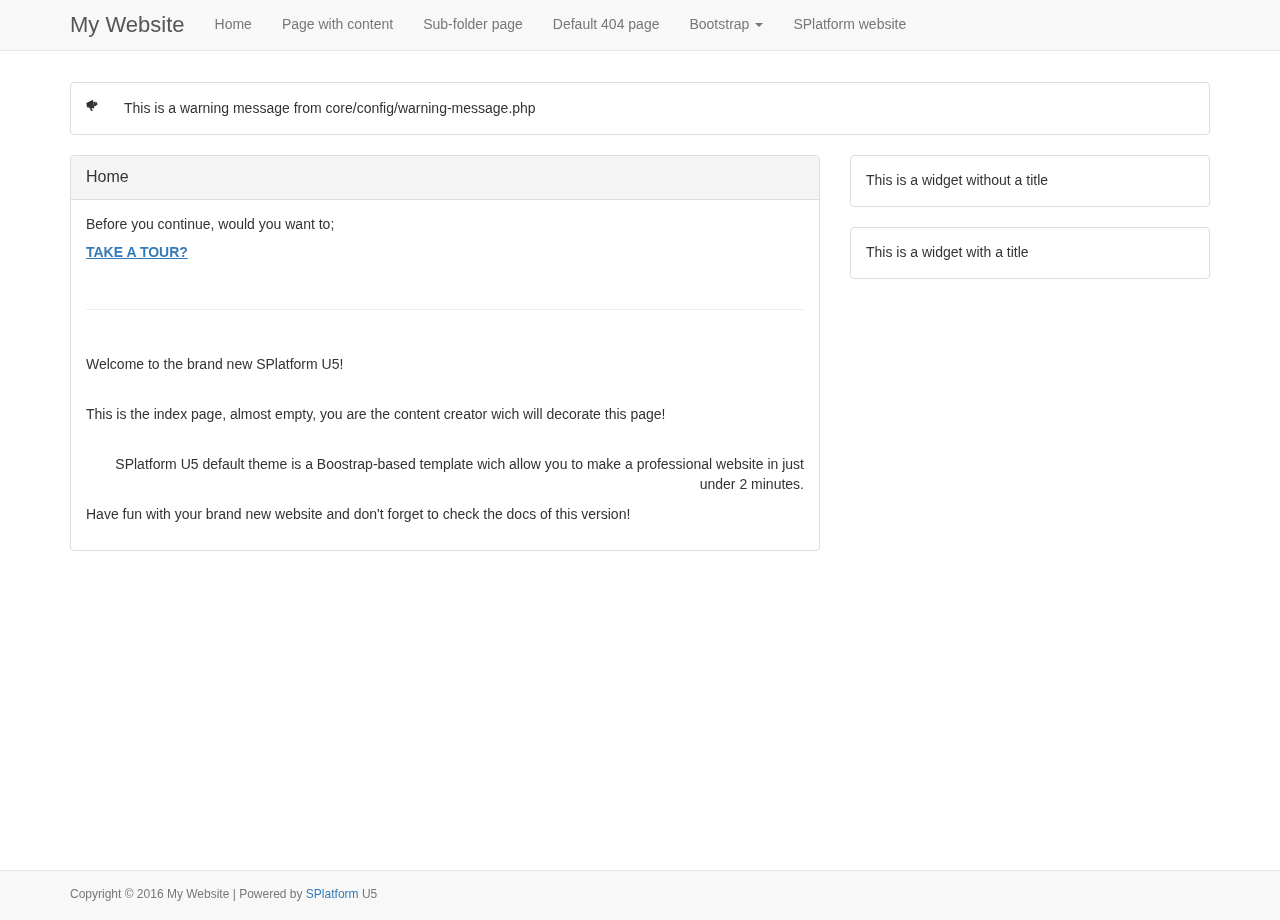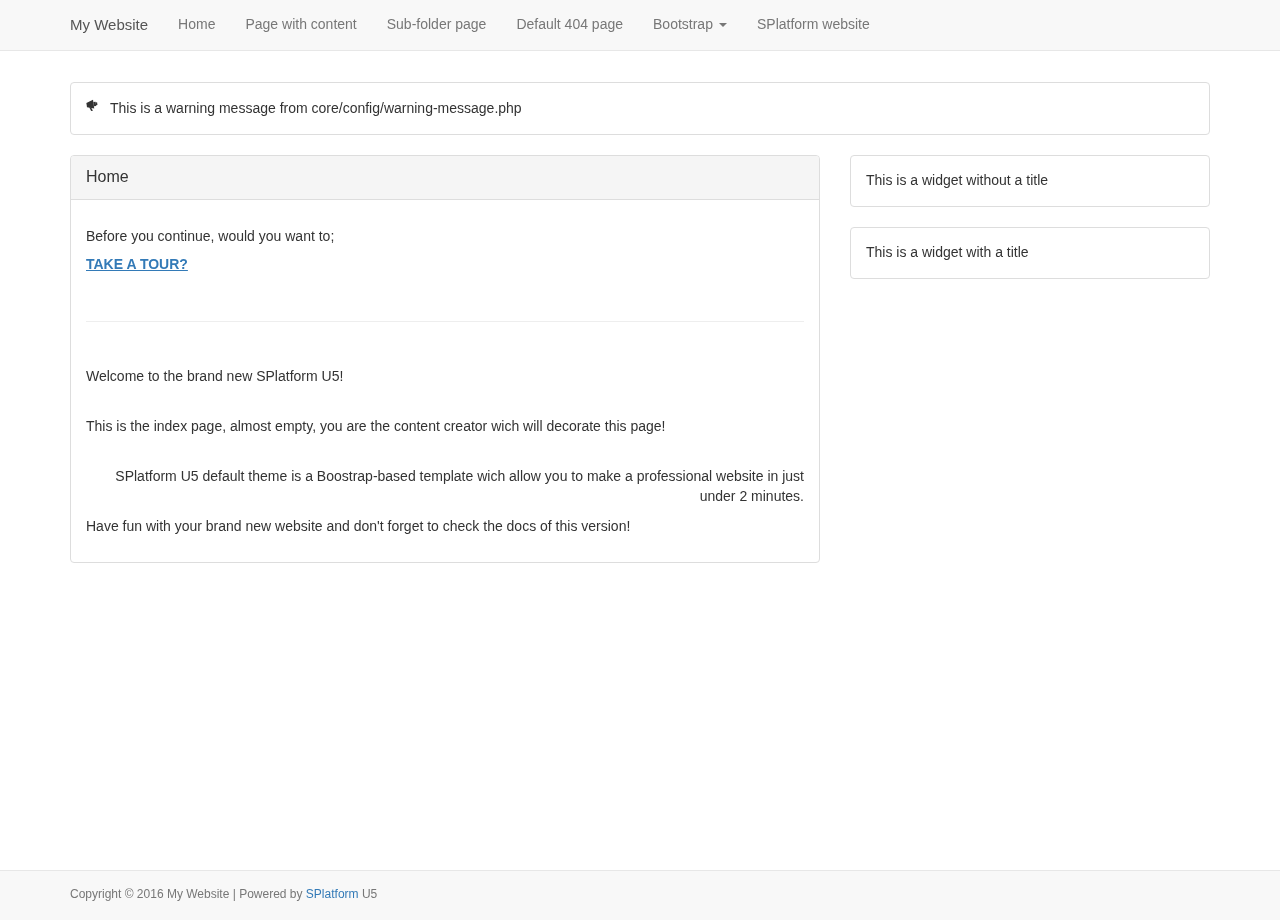--- a/index.html
+++ b/index.html
@@ -26,21 +26,21 @@
   
   .navbar {
     background: var(--navbar-bg);
     border-bottom: 1px solid var(--navbar-border);
     min-height: 50px;
   }
   .navbar .container { display: flex; align-items: stretch; }
   .navbar-brand {
     display: flex; align-items: center;
     height: 50px; padding: 0 15px 0 0;
-    font-size: 15px; color: #555555; text-decoration: none;
+    font-size: 22px; color: #555555; text-decoration: none;
     cursor: pointer;
   }
   .navbar-nav { display: flex; list-style: none; }
   .navbar-nav li a {
     display: flex; align-items: center; gap: 4px;
     height: 50px; padding: 0 15px;
     color: var(--muted); font-size: 14px; text-decoration: none;
     cursor: pointer; white-space: nowrap;
   }
   .caret {
@@ -67,25 +67,25 @@
     background: var(--panel-heading-bg);
     border-bottom: 1px solid var(--panel-border);
     border-radius: 3px 3px 0 0;
     padding: 10px 15px;
     font-size: 16px;
     color: var(--text);
   }
   .panel-body { padding: 15px; }
 
   
-  .warning-body { display: flex; align-items: center; gap: 10px; padding: 15px; }
+  .warning-body { display: flex; align-items: center; gap: 24px; padding: 15px; }
   .bullhorn { flex: 0 0 auto; margin-top: 1px; }
 
   
-  .p-intro   { margin: 12px 0 8px; }
+  .p-intro   { margin: 0 0 8px; }
   .p-tour    { margin: 0 0 46px; }
   .p-tour a {
     color: var(--link); font-weight: bold; font-size: 14px;
     text-decoration: underline; cursor: pointer;
   }
   .content-hr { border: 0; border-top: 1px solid #eeeeee; margin: 0; }
   .p-welcome { margin: 45px 0 30px; }
   .p-index   { margin: 0 0 30px; }
   .p-theme   { margin: 0 0 10px; text-align: right; }
   .p-havefun { margin: 0 0 10px; }

